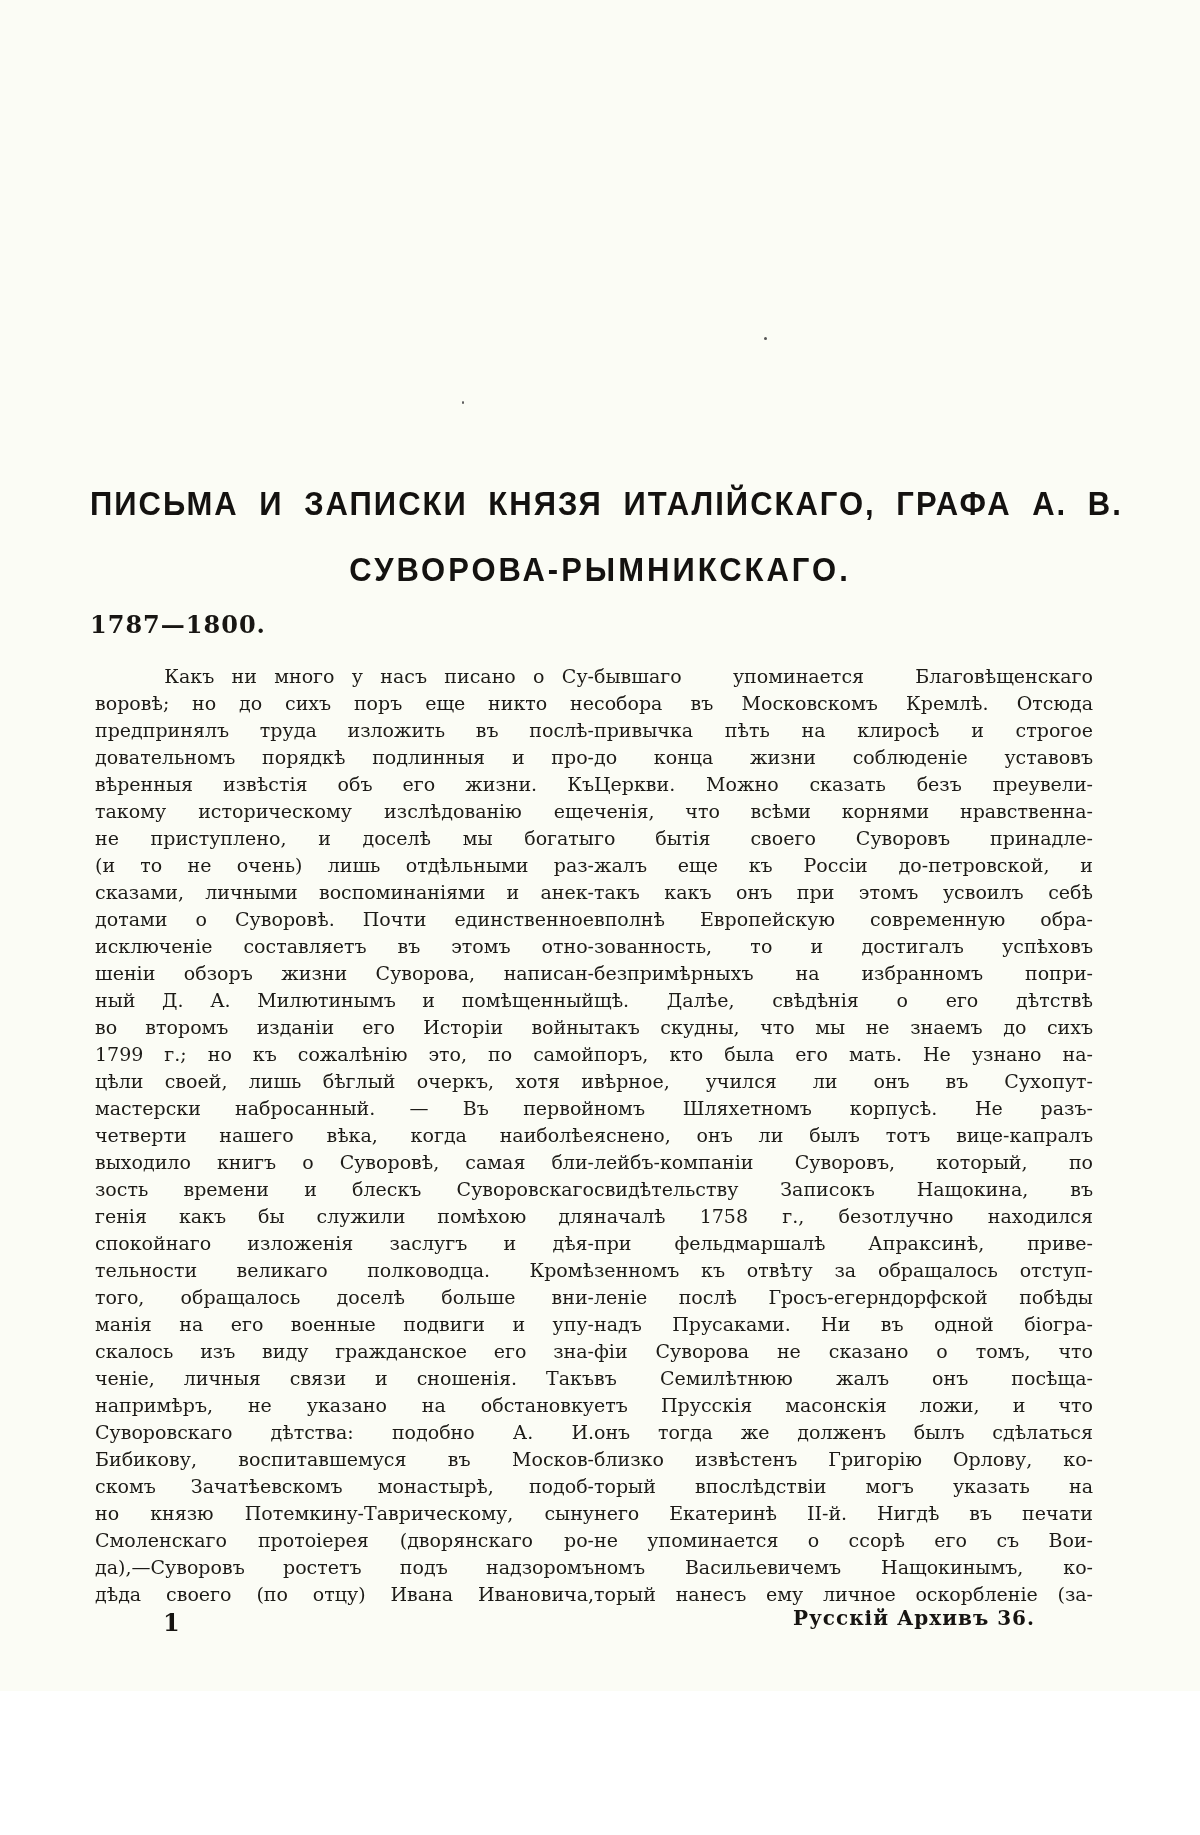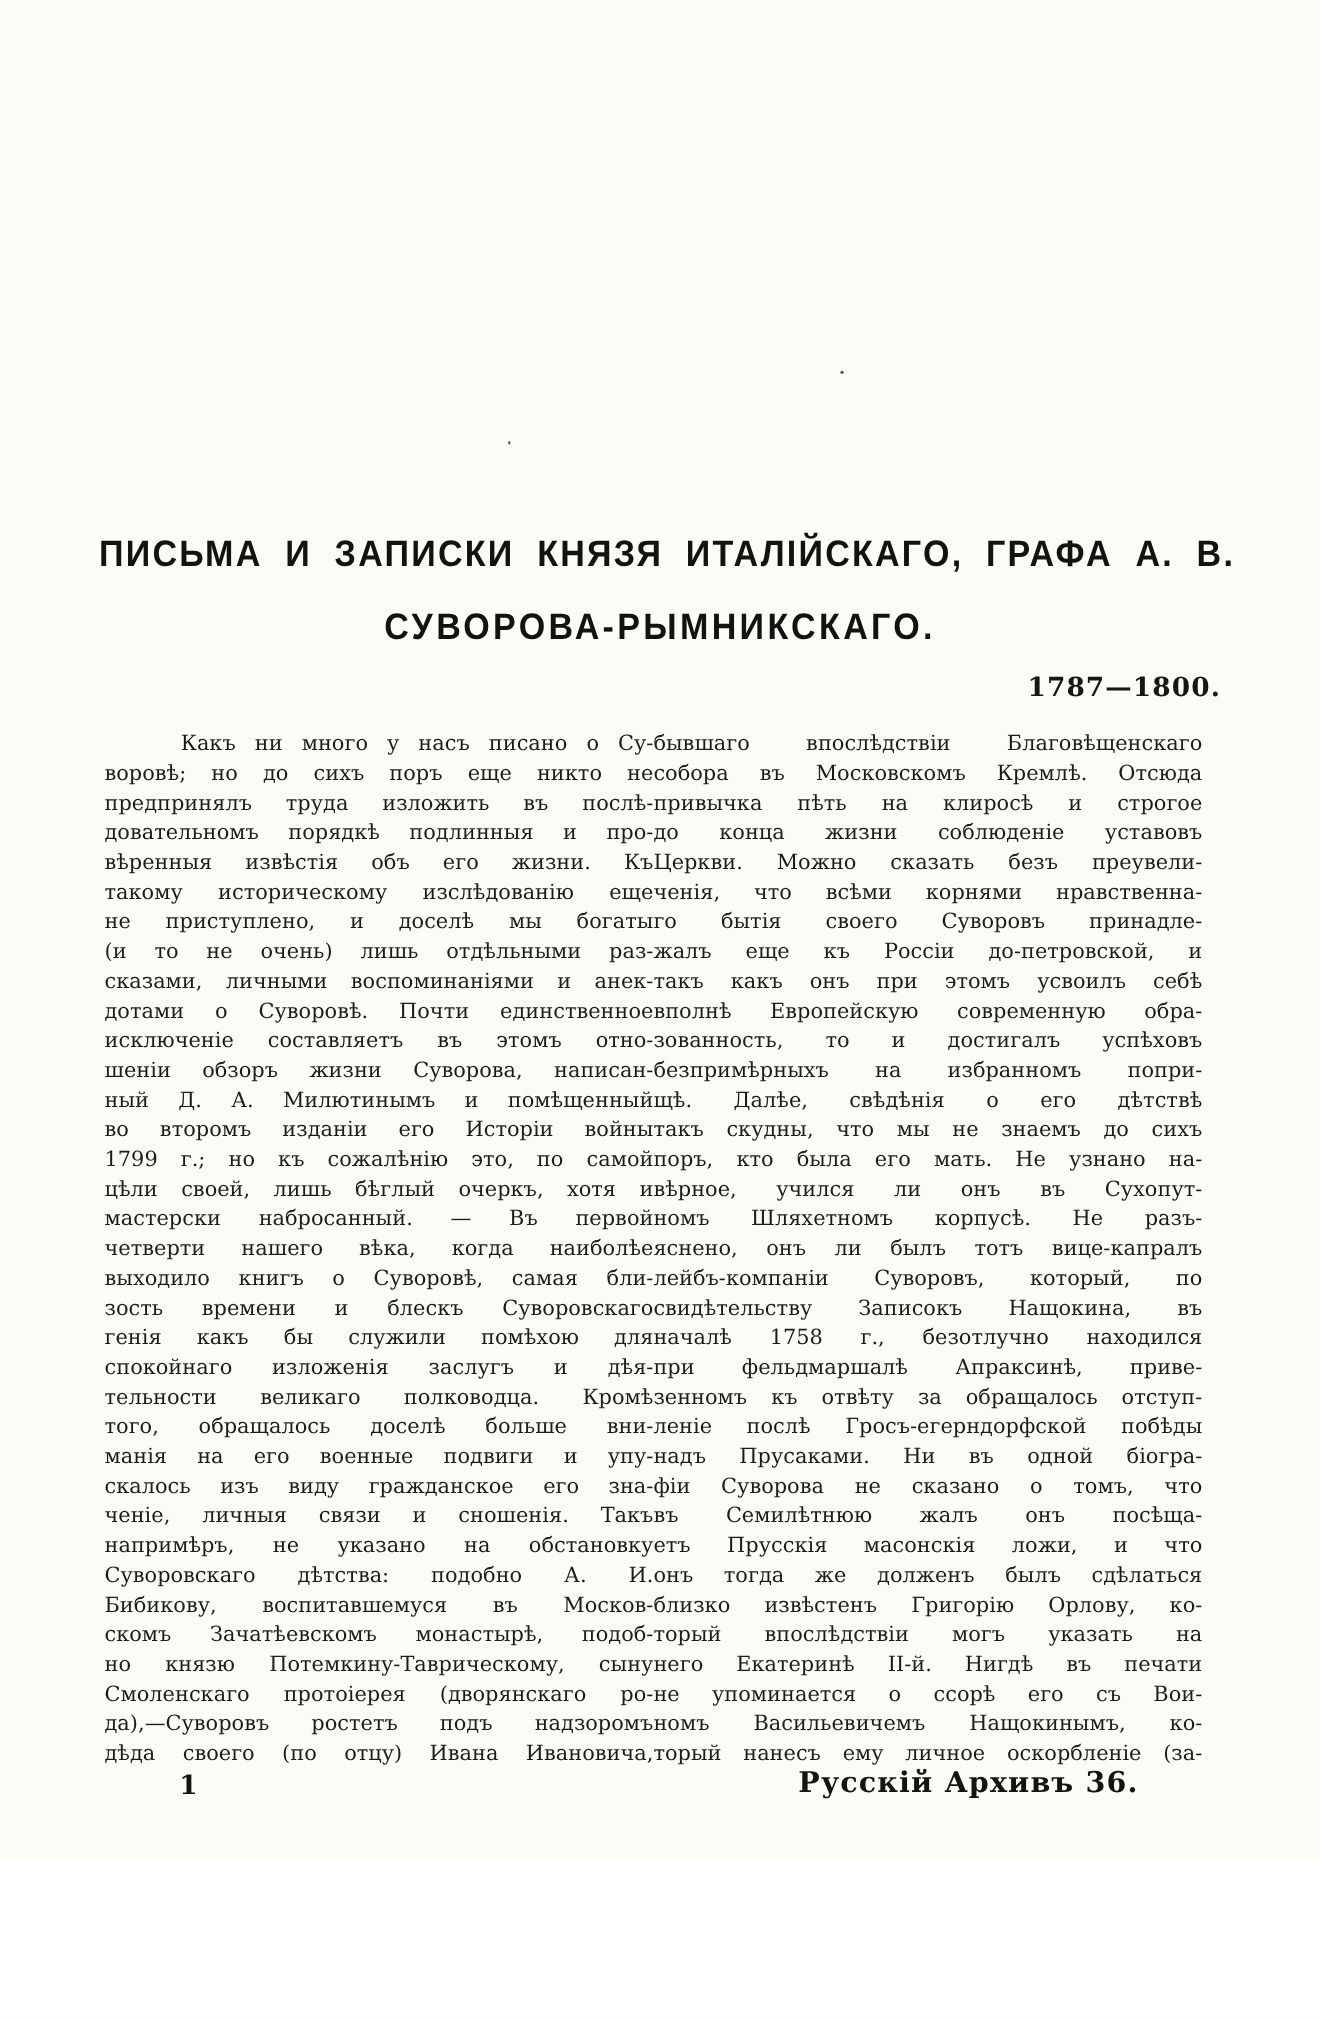--- a/index.html
+++ b/index.html
@@ -25,21 +25,21 @@
     word-spacing:10px;
     color:#141210;
     transform:scaleY(1.08);
     white-space:nowrap;
   }
   .title-line.l1{top:486px;}
   .title-line.l2{top:552px;word-spacing:2px;letter-spacing:3px;}
 
   .dateline{
     position:absolute;left:90px;top:610px;width:1020px;
-    text-align:right;
+    text-align:left;
     font-weight:700;
     font-size:24px;
     letter-spacing:1px;
     color:#181613;
   }
 
   .columns{
     position:absolute;left:95px;top:663px;
     width:1020px;
     display:flex;
@@ -55,21 +55,21 @@
     color:#1d1b17;
   }
 
   .pagenum{
     position:absolute;left:163px;top:1608px;
     font-weight:700;font-size:24px;color:#161411;
   }
   .archive-credit{
     position:absolute;left:615px;top:1606px;width:420px;
     text-align:right;
-    font-weight:700;font-size:26px;
+    font-weight:700;font-size:20px;
     letter-spacing:1px;
     color:#161411;
   }
 
   .runivers-band{
     position:absolute;left:0;top:1757px;width:1200px;height:78px;
     background:#f5f7ef;
   }
   .runivers-label{
     position:absolute;right:118px;top:10px;
@@ -125,21 +125,21 @@
         <div class="line">напримѣръ, не указано на обстановку</div>
         <div class="line">Суворовскаго дѣтства: подобно А. И.</div>
         <div class="line">Бибикову, воспитавшемуся въ Москов-</div>
         <div class="line">скомъ Зачатѣевскомъ монастырѣ, подоб-</div>
         <div class="line">но князю Потемкину-Таврическому, сыну</div>
         <div class="line">Смоленскаго протоіерея (дворянскаго ро-</div>
         <div class="line">да),—Суворовъ ростетъ подъ надзоромъ</div>
         <div class="line">дѣда своего (по отцу) Ивана Ивановича,</div>
       </div>
     <div class="col">
-        <div class="line">бывшаго впослѣдствіи Благовѣщенскаго</div>
+        <div class="line">бывшаго упоминается Благовѣщенскаго</div>
         <div class="line">собора въ Московскомъ Кремлѣ. Отсюда</div>
         <div class="line">привычка пѣть на клиросѣ и строгое</div>
         <div class="line">до конца жизни соблюденіе уставовъ</div>
         <div class="line">Церкви. Можно сказать безъ преувели-</div>
         <div class="line">ченія, что всѣми корнями нравственна-</div>
         <div class="line">го бытія своего Суворовъ принадле-</div>
         <div class="line">жалъ еще къ Россіи до-петровской, и</div>
         <div class="line">такъ какъ онъ при этомъ усвоилъ себѣ</div>
         <div class="line">вполнѣ Европейскую современную обра-</div>
         <div class="line">зованность, то и достигалъ успѣховъ</div>

